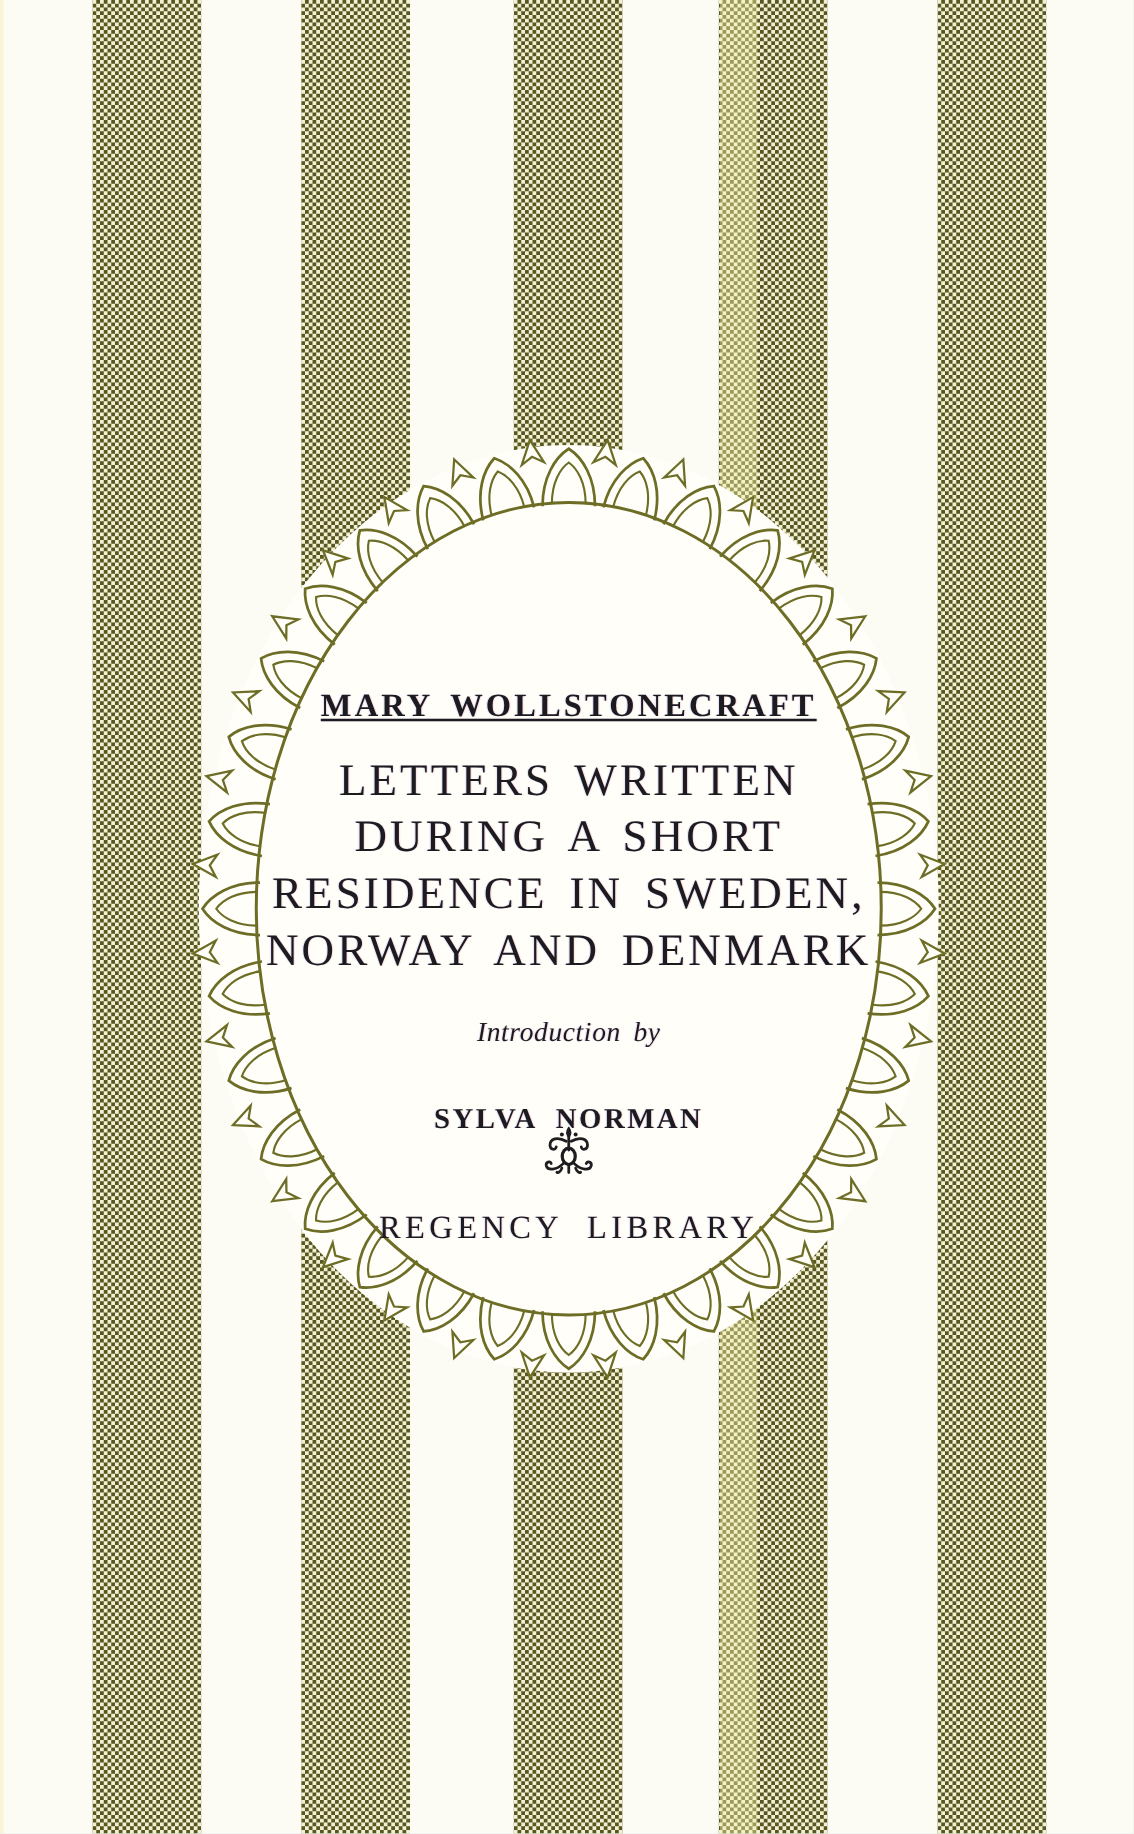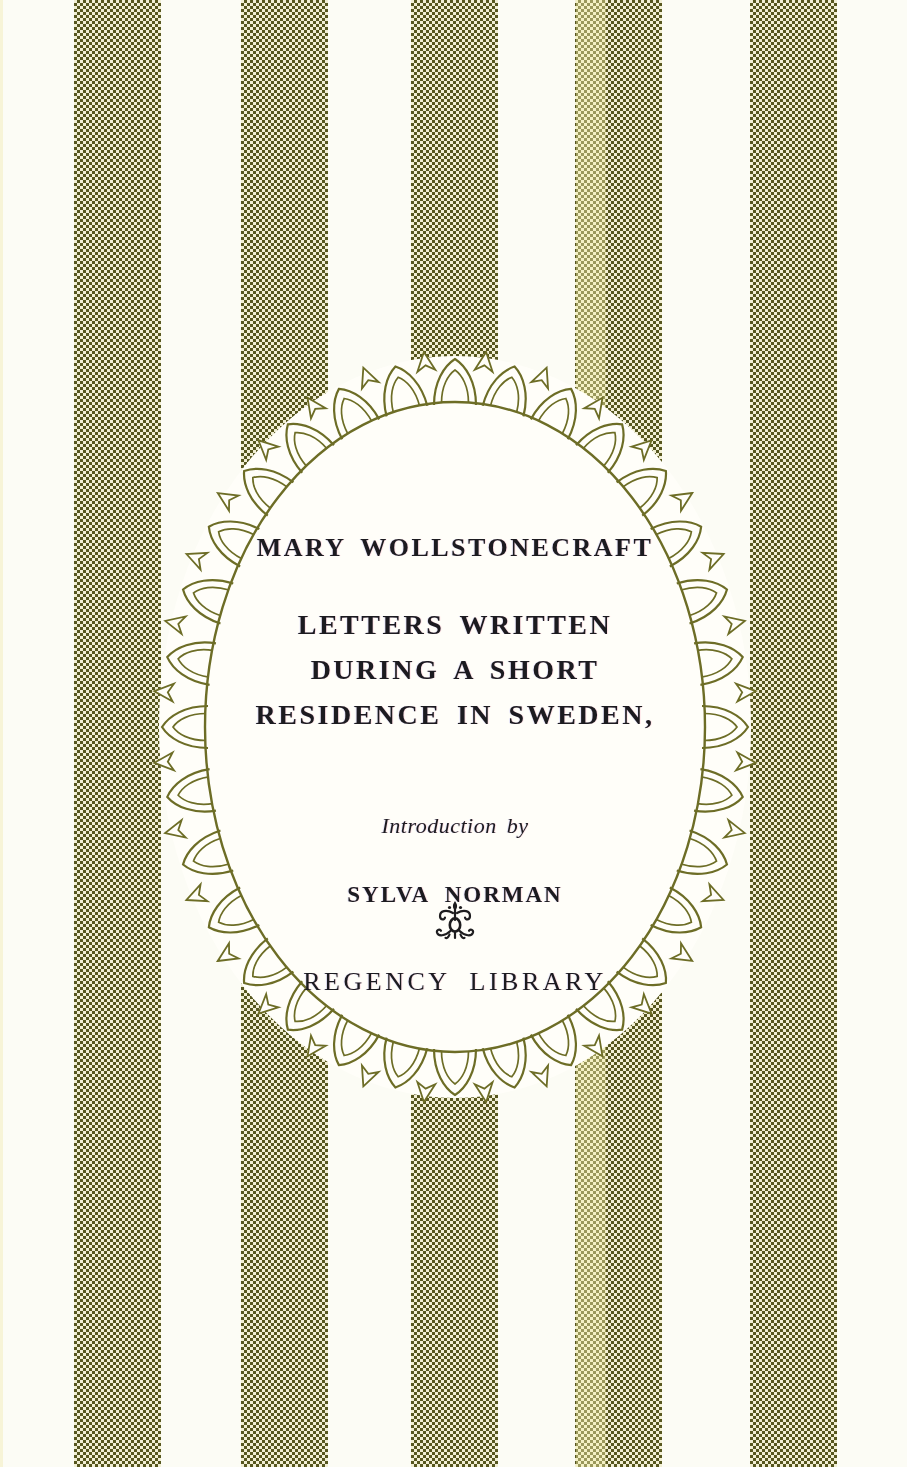--- a/index.html
+++ b/index.html
@@ -28,22 +28,22 @@
   .film-edge{
     position:absolute;top:0;bottom:0;left:0;width:3px;
     background:#f5f1cf;opacity:.8;
   }
   
   #medallion-svg{position:absolute;left:150px;top:343px;width:610px;height:770px;}
   
   #medallion-text{position:absolute;left:150px;top:0;width:610px;height:1467px;pointer-events:none;}
   #medallion-text > div{position:absolute;left:0;right:0;text-align:center;color:var(--ink,#1c1b20);}
   .aberr{text-shadow:1px 0 rgba(255,0,90,.10),-1px 0 rgba(40,40,255,.10);}
-  .author-line{top:532px;font-size:26px;font-weight:bold;letter-spacing:2.5px;word-spacing:6px;line-height:1.25;}
-  .title-line{font-size:28px;font-weight:bold;letter-spacing:2.5px;word-spacing:6px;line-height:41px;}
+  .author-line{top:549px;font-size:26px;font-weight:bold;letter-spacing:2.5px;word-spacing:6px;line-height:1.25;text-decoration:underline;}
+  .title-line{font-size:36px;font-weight:normal;letter-spacing:2.5px;word-spacing:6px;line-height:41px;}
   .t1{top:604px}.t2{top:649px}.t3{top:694px}.t4{top:740px}
   .intro-line{top:812px;font-size:22px;font-style:italic;letter-spacing:.5px;word-spacing:4px;line-height:1.25;}
   .intro-author-line{top:853px;font-size:23px;font-weight:bold;letter-spacing:2px;word-spacing:8px;line-height:1.25;margin-top:28px;}
   .ornament-line{top:901px;line-height:0;}
   .publisher-line{top:966px;font-size:26px;letter-spacing:3.5px;word-spacing:10px;line-height:1.25;}
 </style>
 </head>
 <body>
 
 <div id="cover">
@@ -160,20 +160,21 @@
       </g>
     <ellipse id="medallion-oval" cx="305" cy="384" rx="250" ry="325" fill="none" stroke-width="2.4" stroke="#6d6d26"></ellipse>
   </svg>
 
   <div id="medallion-text">
     <div class="author-line aberr">MARY WOLLSTONECRAFT</div>
 
     <div class="title-line t1 aberr">LETTERS WRITTEN</div>
     <div class="title-line t3 aberr">RESIDENCE IN SWEDEN,</div>
     <div class="title-line t2 aberr">DURING A SHORT</div>
+    <div class="title-line t4 aberr">NORWAY AND DENMARK</div>
 
     <div class="intro-line aberr">Introduction by</div>
     <div class="intro-author-line aberr">SYLVA NORMAN</div>
 
     <div class="ornament-line">
       <svg width="46" height="44" viewBox="0 0 46 44" style="display:inline-block">
         <g fill="none" stroke="#1e1d1f" stroke-width="2.2" stroke-linecap="round">
           <path d="M23 19 L23 8"></path>
           <path d="M23 8 C21 5 23 2 23 2 C23 2 25 5 23 8" fill="#1e1d1f"></path>
           <circle cx="17.5" cy="6.5" r="1.6" fill="#1e1d1f" stroke="none"></circle>

